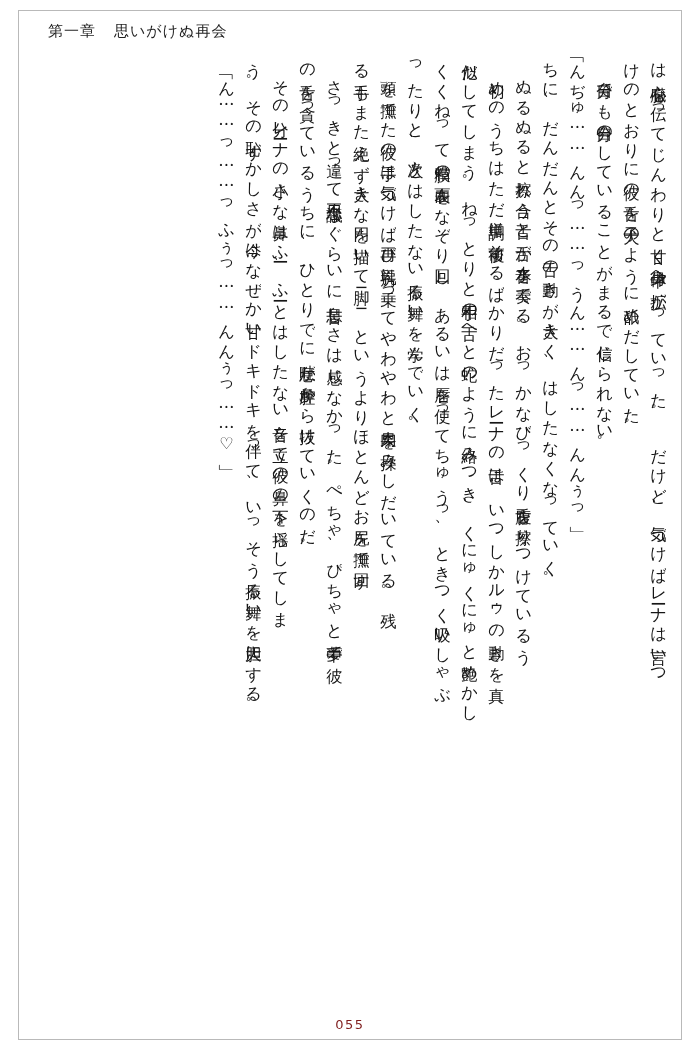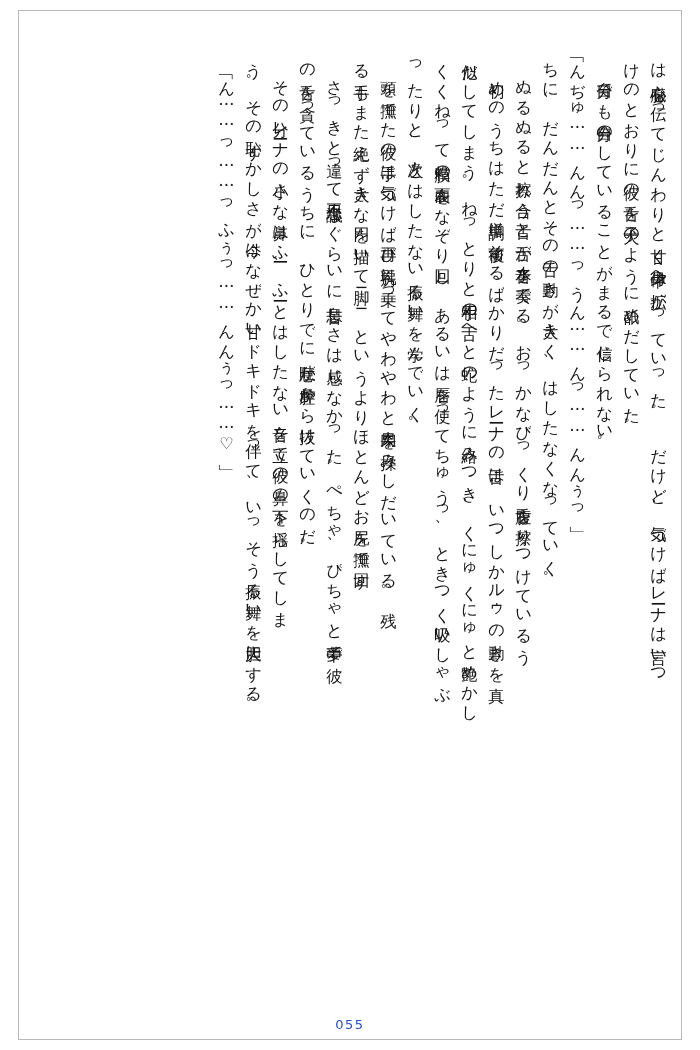--- a/index.html
+++ b/index.html
@@ -75,31 +75,34 @@
     height: 908px;
   }
   .page-number {
     position: absolute;
     bottom: 18px;
     left: 0;
     width: 700px;
     text-align: center;
     font-size: 13px;
     letter-spacing: 1.5px;
-    color: #1d4ed8;
+    color: #7f1d1d;
     font-family: "DejaVu Sans", sans-serif;
   }
 </style>
 </head>
 <body>
 
 <div class="page">
 
   <div class="page-border"></div>
 
+  <div class="header">
+    <span class="chapter-num">第一章</span><span>思いがけぬ再会</span>
+  </div>
 
   <div class="body-area">
     <div class="vline">は心臓を伝ってじんわりと甘く身体中へ拡がっていった。　だけど、気づけばレーナは言いつ</div>
     <div class="vline">けのとおりに彼の舌を子犬のように舐めだしていた。</div>
     <div class="vline indent">自分でも自分のしていることがまるで信じられない。</div>
     <div class="vline">「んぢゅ……んんっ……っうん……んっ……んんぅっ」</div>
     <div class="vline">ちに、だんだんとその舌の動きが大きく、はしたなくなっていく。</div>
     <div class="vline indent">ぬるぬると擦れ合う舌と舌が水音を奏でる。おっかなびっくり舌腹を擦りつけているう</div>
     <div class="vline indent">初めのうちはただ単調に前後するばかりだったレーナの舌は、いつしかルゥの動きを真</div>
     <div class="vline">似だしてしまう。ねっとりと相手の舌へと蛇のように絡みつき、くにゅくにゅと艶めかし</div>

